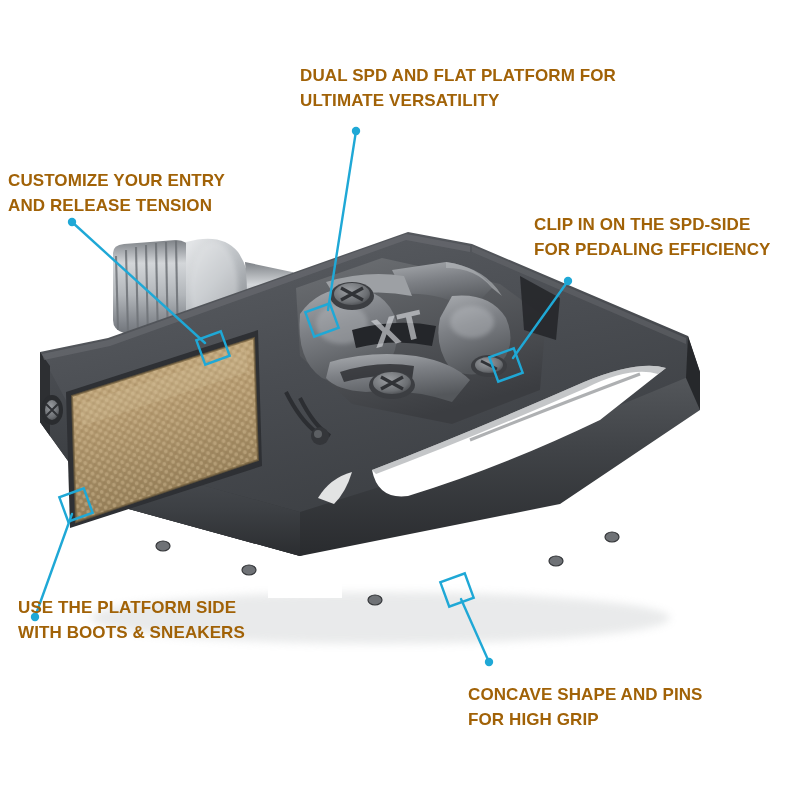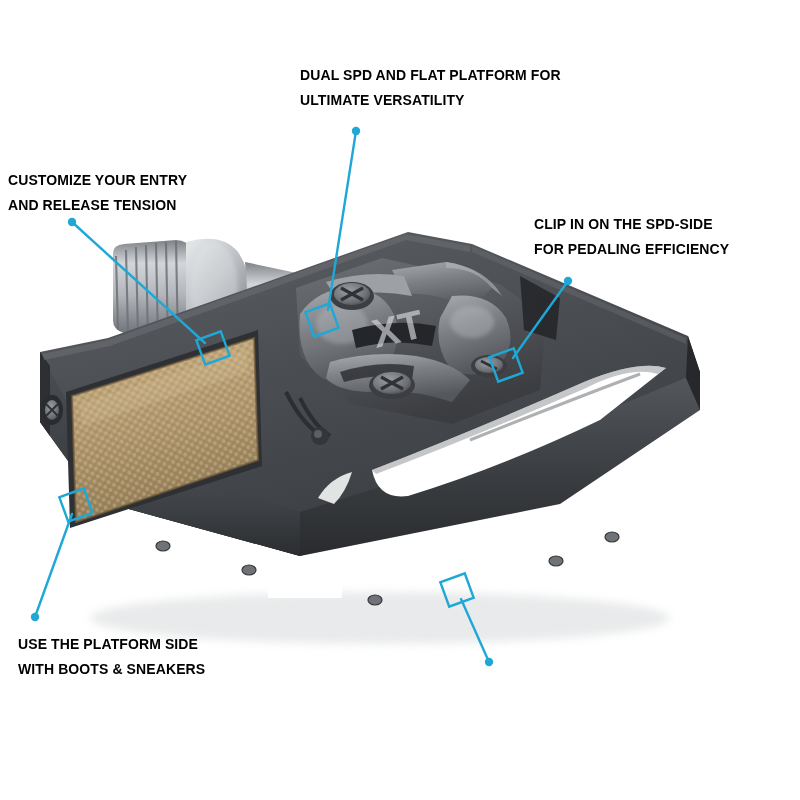--- a/index.html
+++ b/index.html
@@ -28,24 +28,24 @@
   #callout-layer {
     position: absolute;
     left: 0;
     top: 0;
     width: 800px;
     height: 800px;
     pointer-events: none;
   }
   .callout-text {
     position: absolute;
-    color: #000000;
+    color: #a16207;
     font-family: "Liberation Sans", sans-serif;
     font-weight: bold;
-    font-size: 14px;
+    font-size: 17px;
     line-height: 25px;
     letter-spacing: 0.1px;
     white-space: pre;
     text-transform: uppercase;
     pointer-events: auto;
   }
   .callout-line {
     pointer-events: auto;
   }
 </style>
@@ -280,16 +280,18 @@
         <rect x="444" y="577" width="26" height="26" fill="none" stroke="#1fa8d6" stroke-width="2.4" transform="rotate(-20 457 590)"></rect>
       </g>
   </svg>
 
   <div class="callout-text" id="ct0" style="left: 300px; top: 63px;">DUAL SPD AND FLAT PLATFORM FOR
 ULTIMATE VERSATILITY</div>
   <div class="callout-text" id="ct1" style="left: 8px; top: 168px;">CUSTOMIZE YOUR ENTRY
 AND RELEASE TENSION</div>
   <div class="callout-text" id="ct2" style="left: 534px; top: 212px;">CLIP IN ON THE SPD-SIDE
 FOR PEDALING EFFICIENCY</div>
-  <div class="callout-text" id="ct3" style="left: 18px; top: 632px;">USE THE PLATFORM SIDE
+  <div class="callout-text" id="ct3" style="left: 18px; top: 595px;">USE THE PLATFORM SIDE
 WITH BOOTS &amp; SNEAKERS</div>
+  <div class="callout-text" id="ct4" style="left: 468px; top: 682px;">CONCAVE SHAPE AND PINS
+FOR HIGH GRIP</div>
 
 </div>
 
 </body></html>

